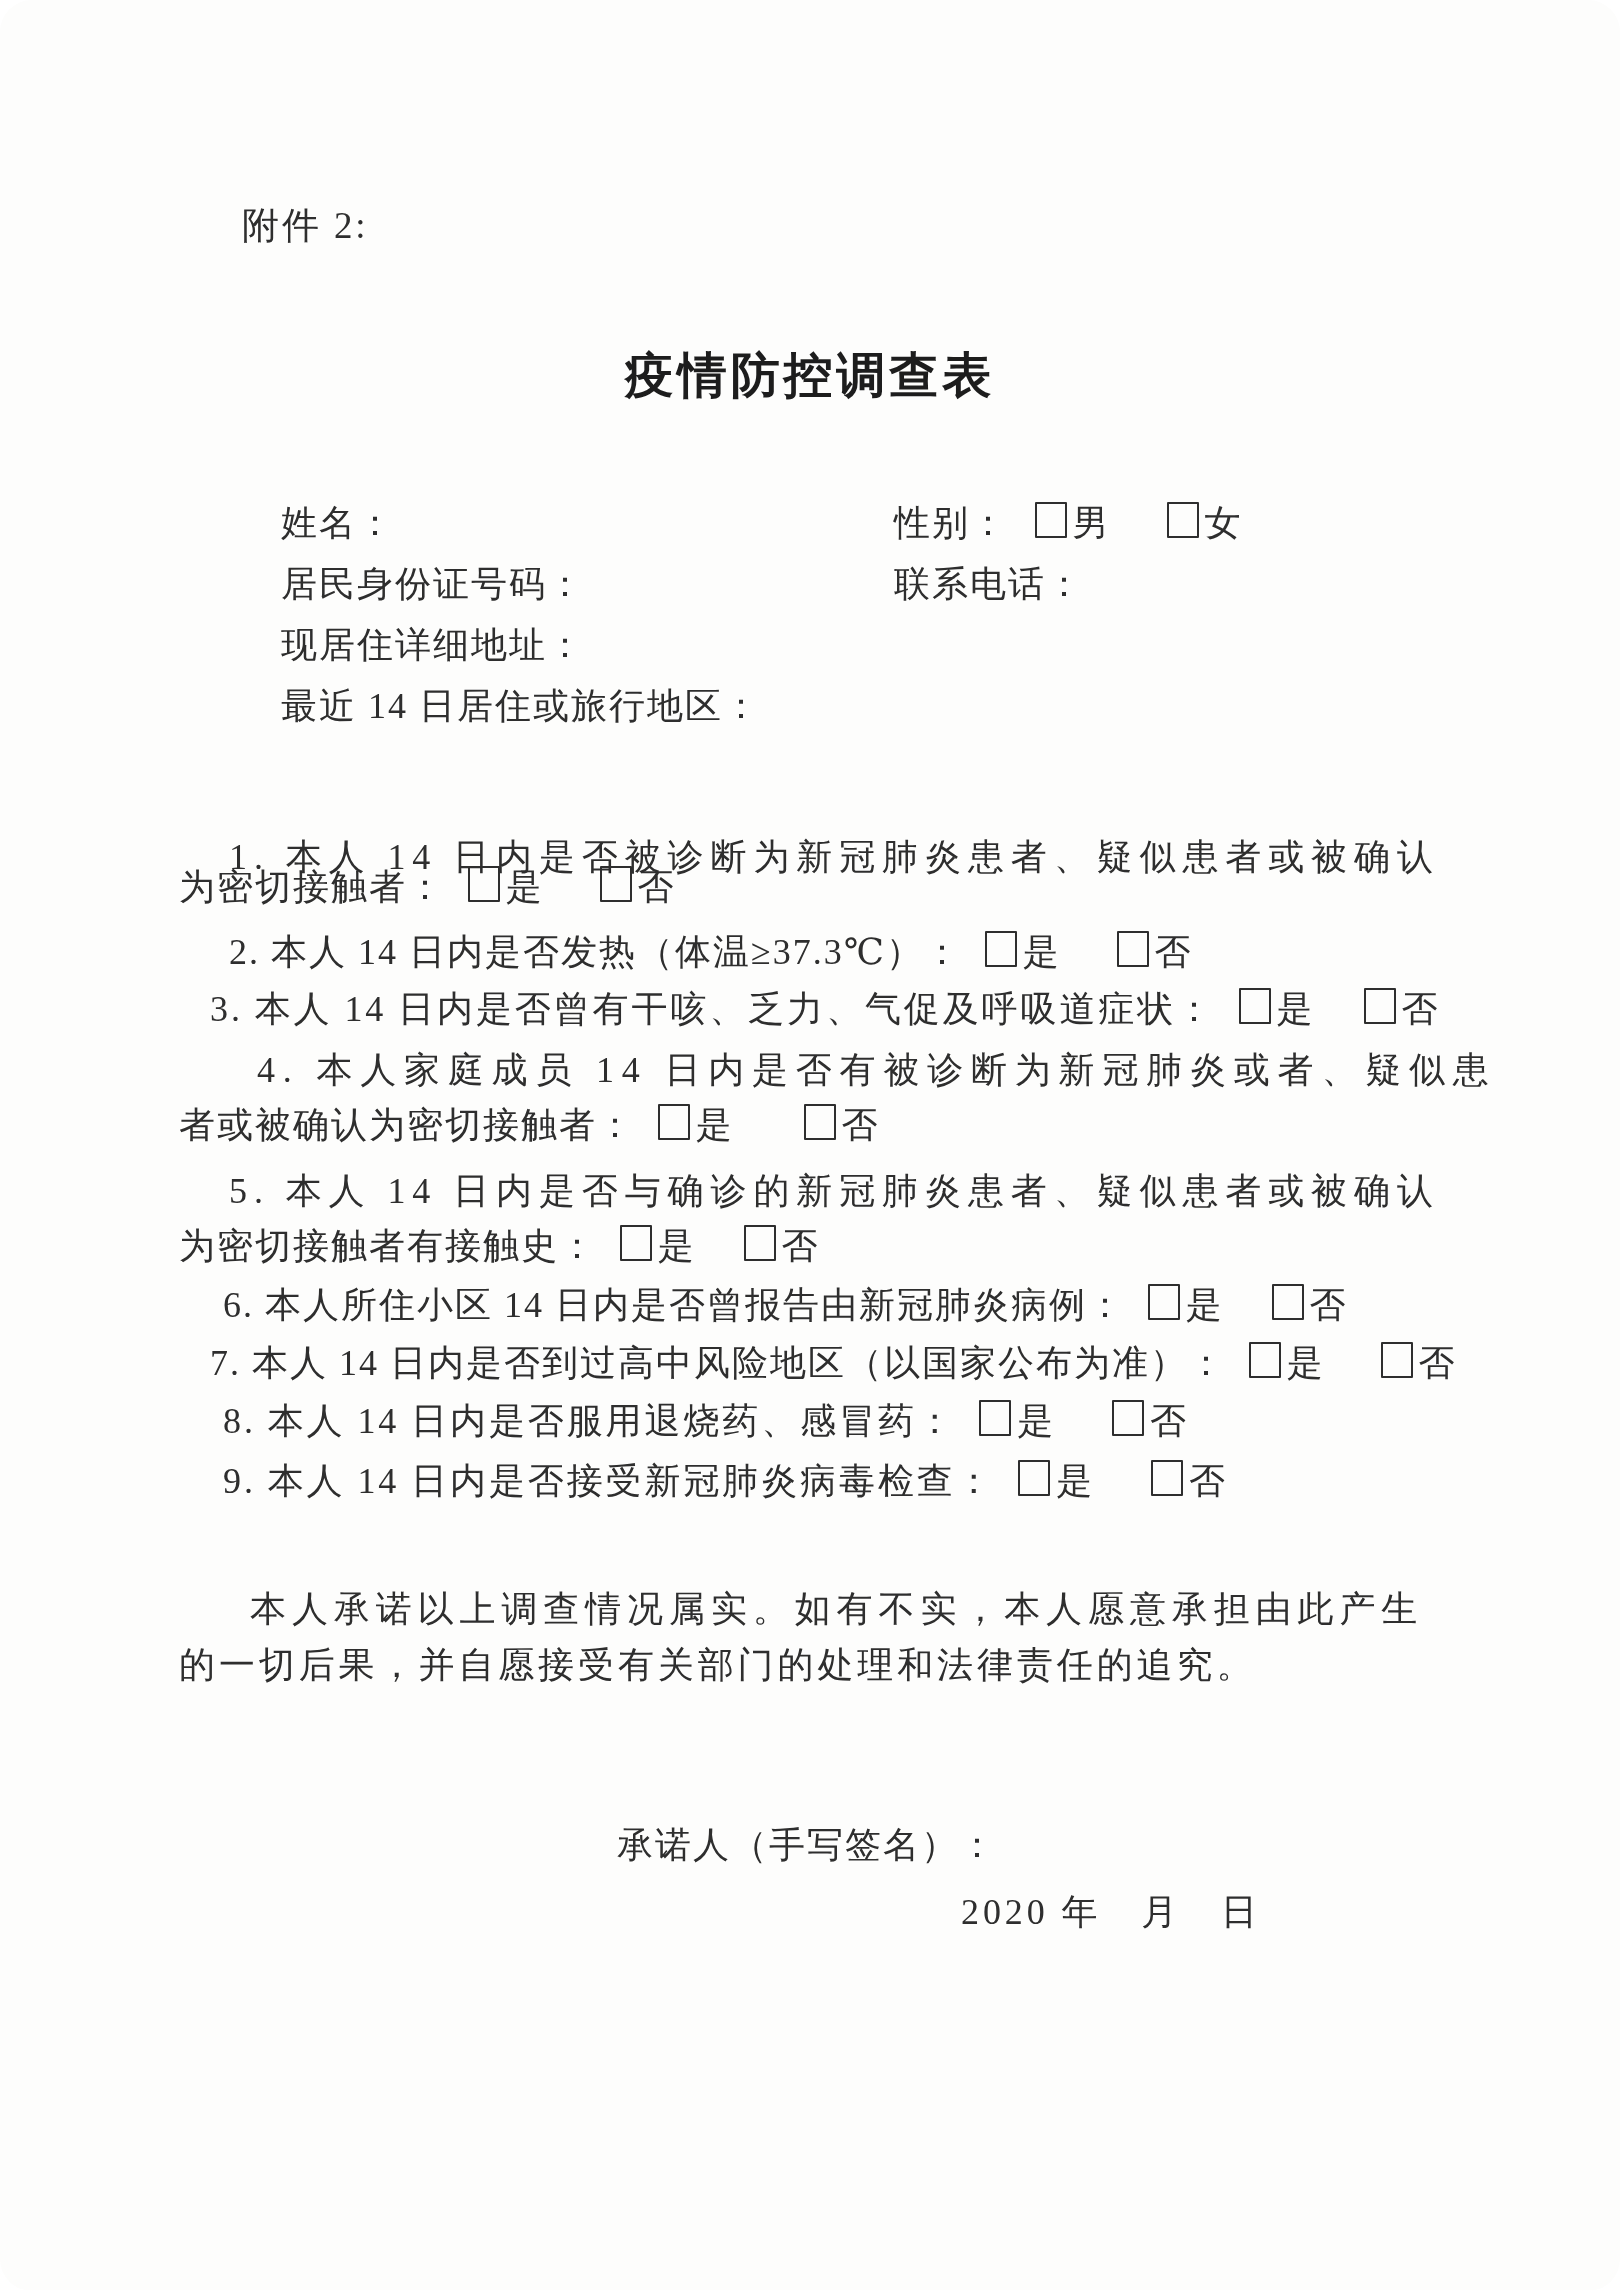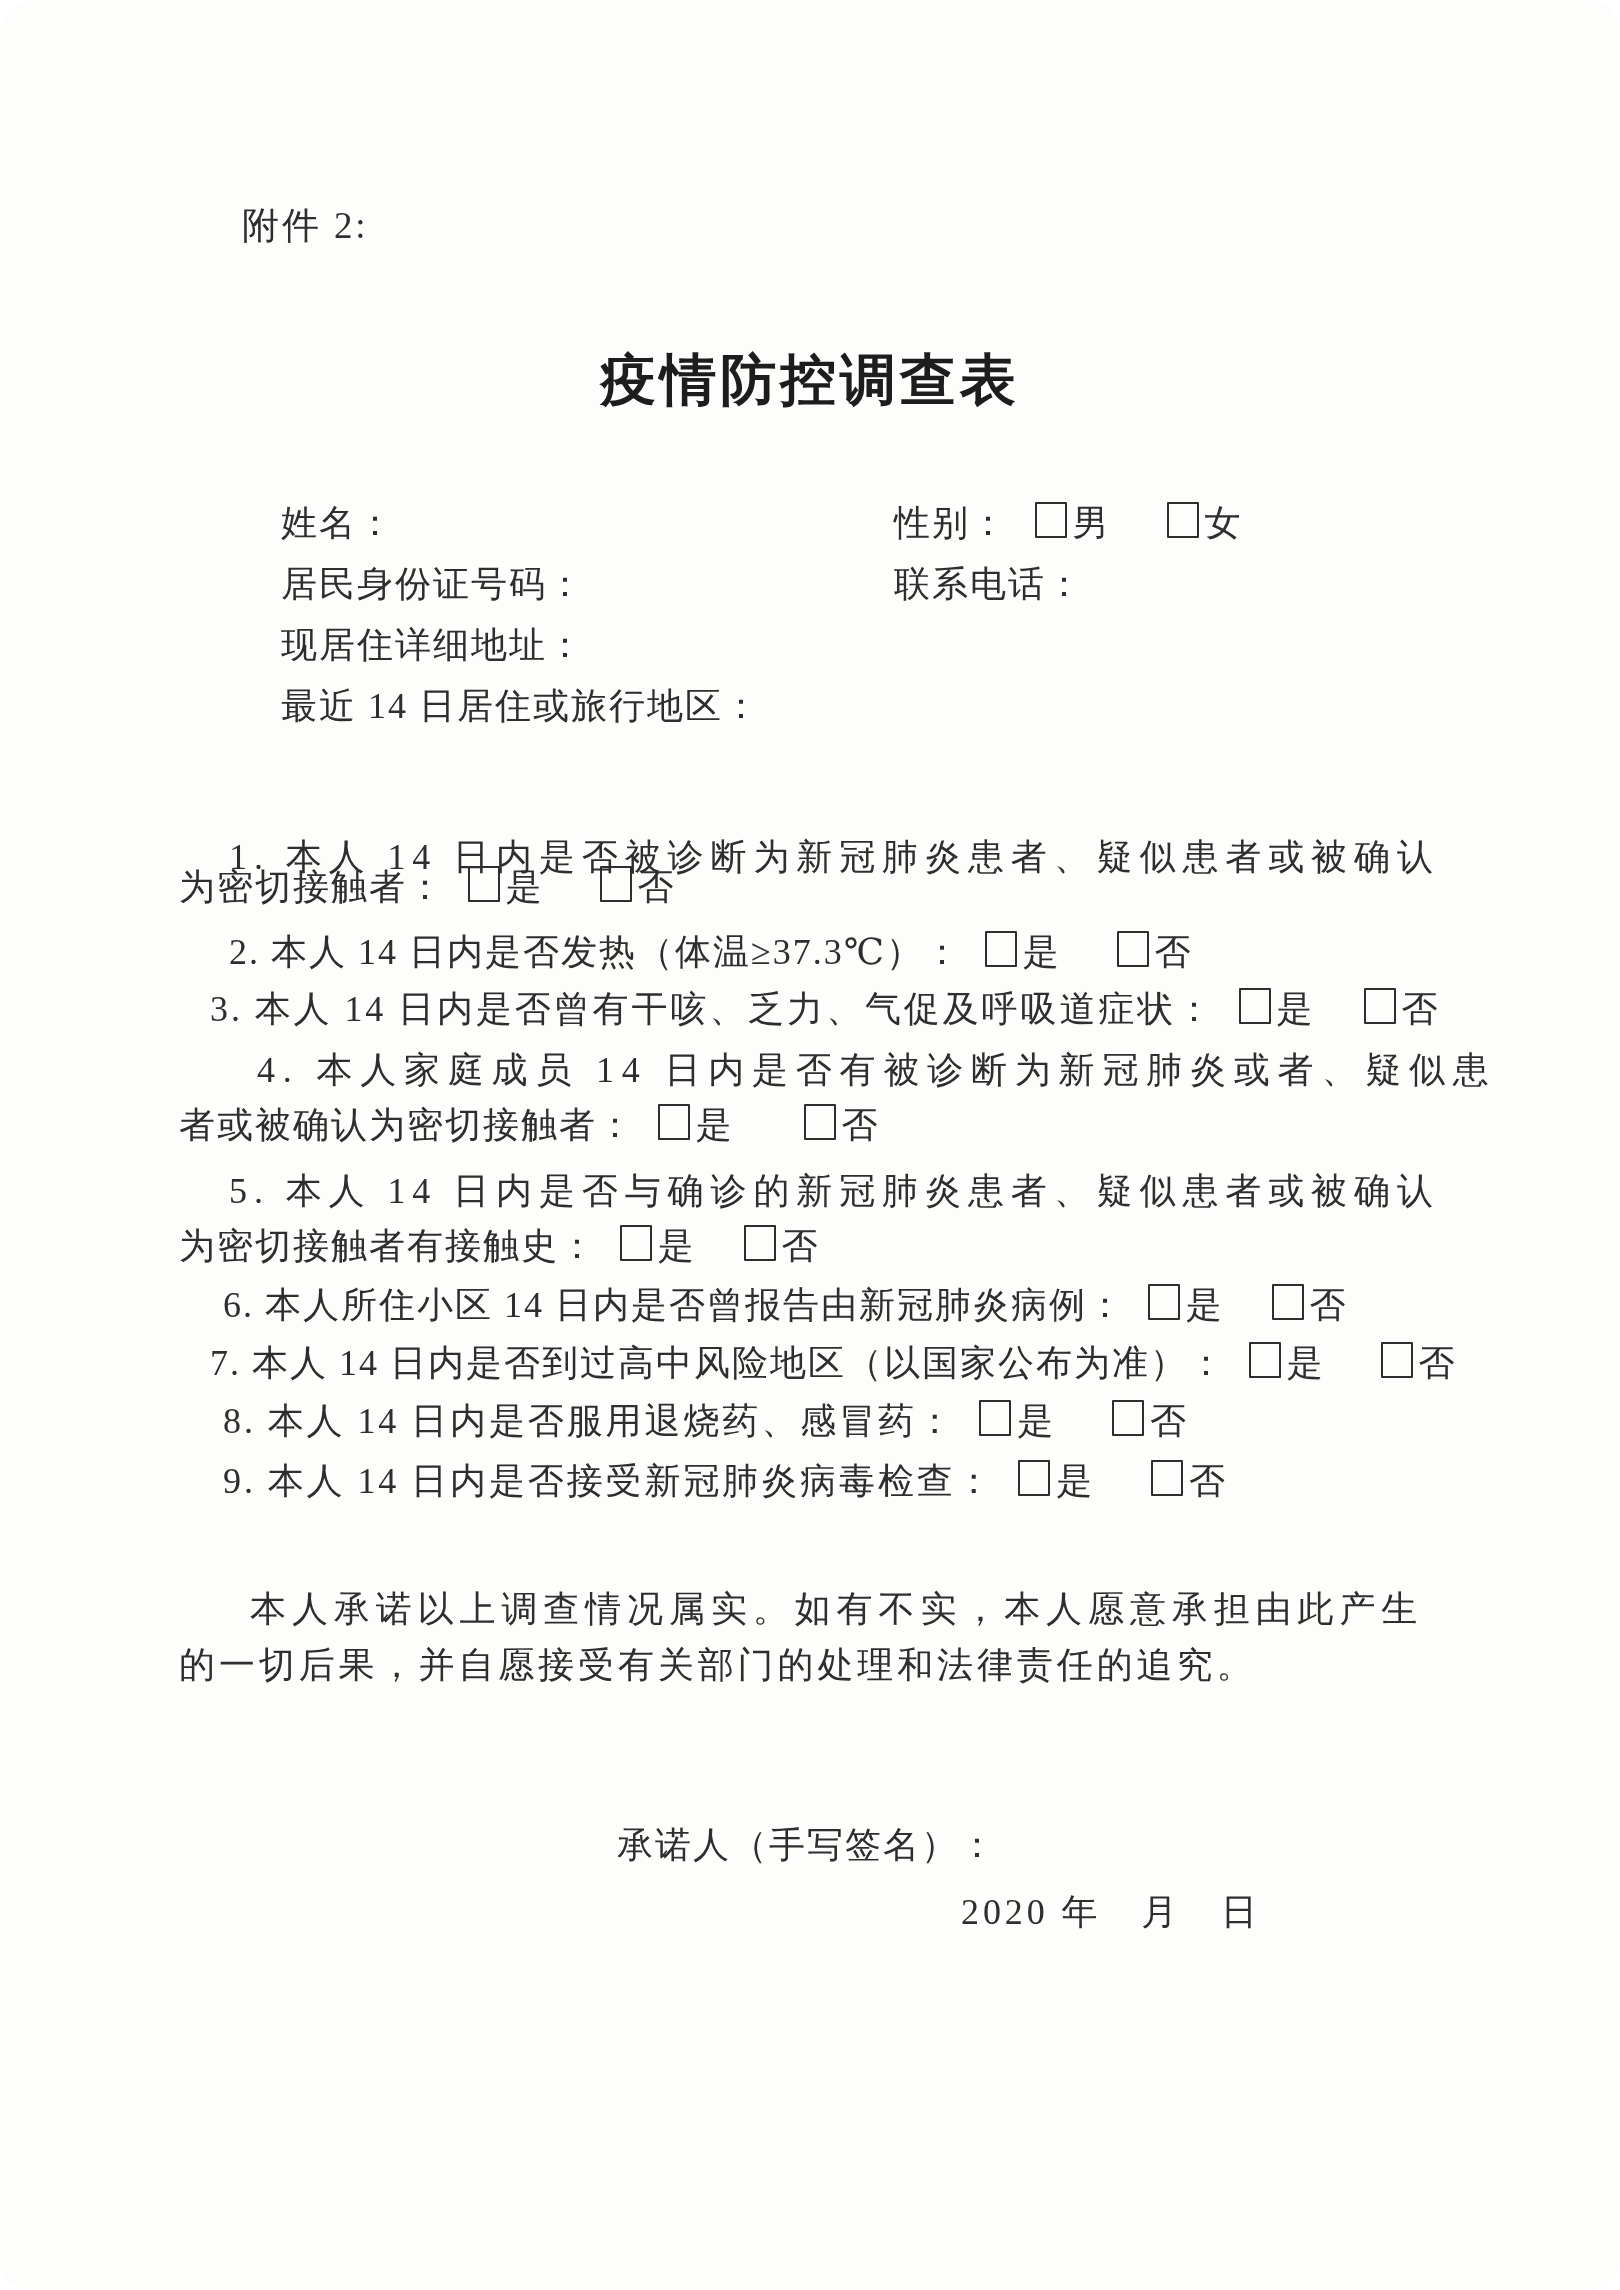--- a/index.html
+++ b/index.html
@@ -32,21 +32,21 @@
     letter-spacing: 2.9px;
   }
   .doc-title {
     position: absolute;
     left: 0;
     width: 100%;
     top: 343px;
     text-align: center;
     font-family: "Liberation Sans", "DejaVu Sans", sans-serif;
     font-weight: 700;
-    font-size: 56px;
+    font-size: 49px;
     letter-spacing: 3.9px;
     color: #1d1d1d;
   }
   .cb {
     display: inline-block;
     width: 28px;
     height: 32px;
     border: 2.9px solid #2e2e2e;
     border-radius: 1px;
     vertical-align: -2.9px;

